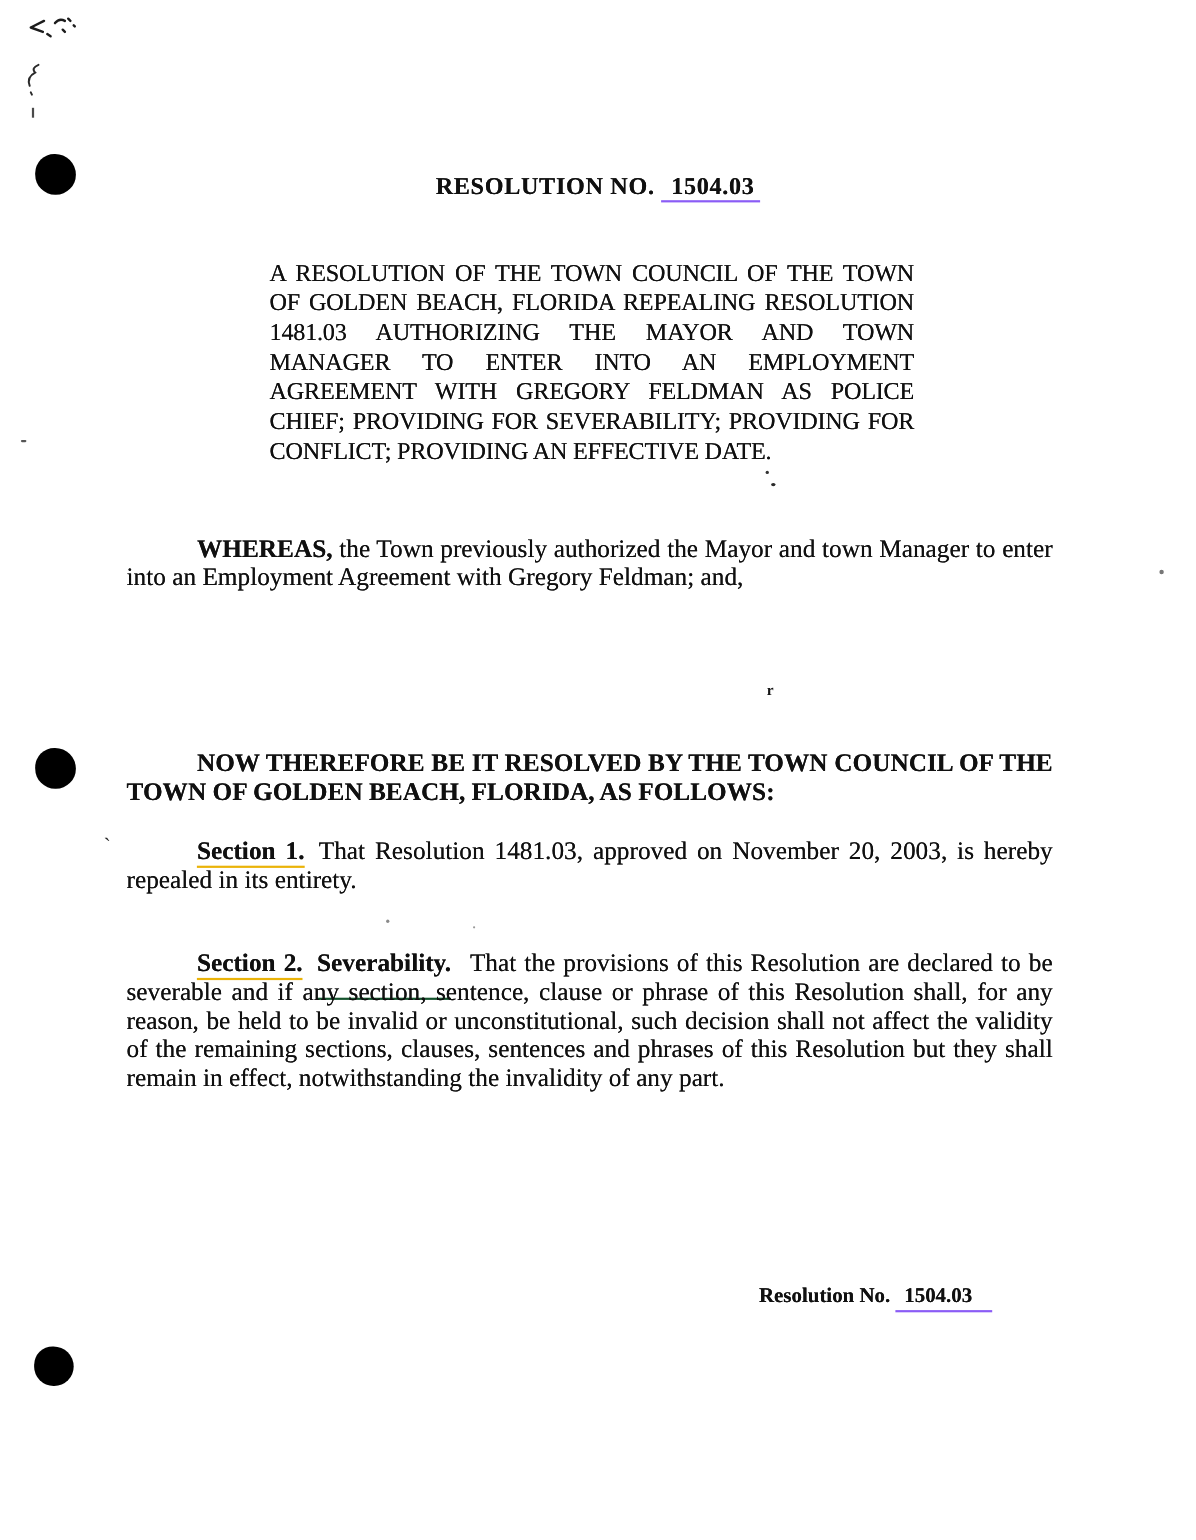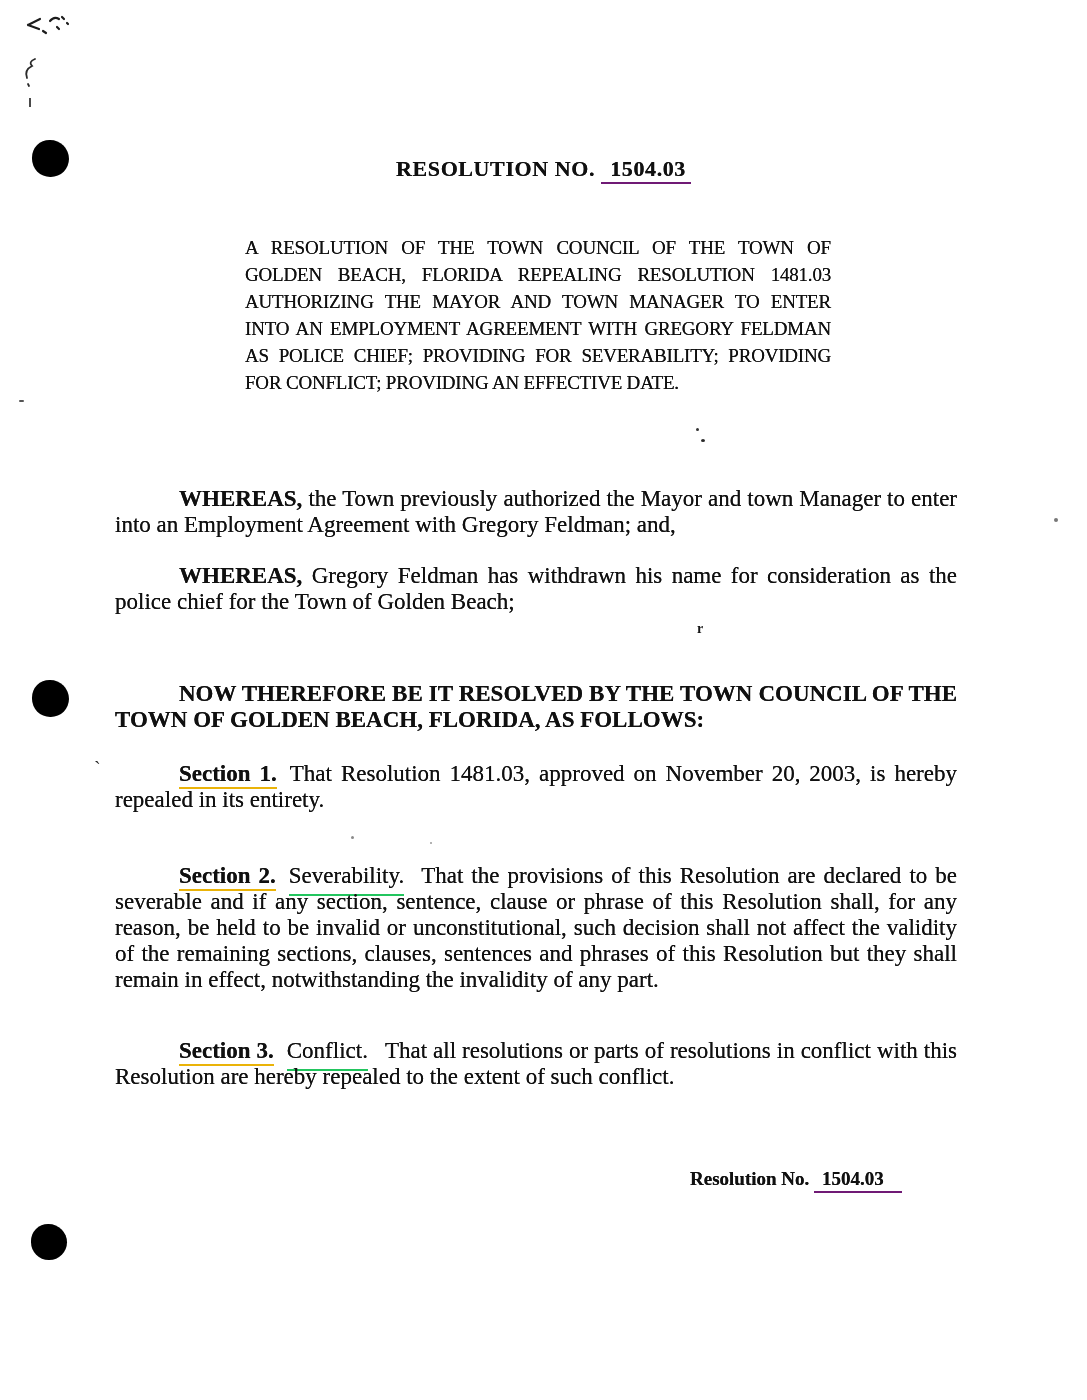--- a/index.html
+++ b/index.html
@@ -12,44 +12,44 @@
     overflow:hidden;
   }
   .txt{ text-shadow:0 0 0.5px rgba(0,0,0,.85); }
 
   .title-line{
     position:absolute;left:0;width:100%;
     text-align:center;font-weight:bold;font-size:22px;
     letter-spacing:.6px;white-space:nowrap;
   }
   .num-underline{
-    border-bottom:2px solid #701a75;
+    border-bottom:2px solid #8b5cf6;
     padding:0 5px 1px 9px;
   }
 
   .summary{
     position:absolute;left:245px;width:586px;
-    font-size:19px;line-height:27px;
+    font-size:22px;line-height:27px;
     text-align:justify;letter-spacing:-0.2px;
   }
 
   .para{
     position:absolute;left:115px;width:842px;
     font-size:23px;line-height:26px;
     text-align:justify;text-indent:64px;
   }
   .bold{font-weight:bold;}
 
   .sec-label{
     font-weight:bold;
     border-bottom:2px solid #eab308;padding-bottom:1px;
     margin-right:13px;
   }
   .sec-heading{
-    border-bottom:2px solid #22c55e;padding-bottom:6px;
+    border-bottom:2px solid #14532d;padding-bottom:19px;font-weight:bold;
   }
   .sec-heading:not(:empty){margin-right:17px;}
 
   .footer-line{
     position:absolute;left:690px;top:1168px;
     font-weight:bold;font-size:19px;white-space:nowrap;
   }
   .footer-line .num-underline{padding:0 18px 2px 8px;}
 
   
@@ -92,37 +92,30 @@
     <span class="num-underline">1504.03</span>
   </div>
 
   <div class="summary txt" style="top:234px;">A RESOLUTION OF THE TOWN COUNCIL OF THE TOWN OF GOLDEN BEACH, FLORIDA REPEALING RESOLUTION 1481.03 AUTHORIZING THE MAYOR AND TOWN MANAGER TO ENTER INTO AN EMPLOYMENT AGREEMENT WITH GREGORY FELDMAN AS POLICE CHIEF; PROVIDING FOR SEVERABILITY; PROVIDING FOR CONFLICT; PROVIDING AN EFFECTIVE DATE.</div>
 
   <div class="para txt" style="top:486px;">
     <span class="bold">WHEREAS,</span>
     <span> the Town previously authorized the Mayor and town Manager to enter into an Employment Agreement with Gregory Feldman; and,</span>
   </div>
 
-  <div class="para txt" style="top:563px;">
-    <span class="bold">WHEREAS,</span>
-    <span> Gregory Feldman has withdrawn his name for consideration as the police chief for the Town of Golden Beach;</span>
-  </div>
 
   <div class="para bold txt" style="top:681px;">NOW THEREFORE BE IT RESOLVED BY THE TOWN COUNCIL OF THE TOWN OF GOLDEN BEACH, FLORIDA, AS FOLLOWS:</div>
 
   <div class="para txt" style="top:761px;">
     <span class="sec-label">Section 1.</span><span class="sec-heading"></span><span>That Resolution 1481.03, approved on November 20, 2003, is hereby repealed in its entirety.</span>
   </div>
 
   <div class="para txt" style="top:863px;">
     <span class="sec-label">Section 2.</span><span class="sec-heading">Severability.</span><span>That the provisions of this Resolution are declared to be severable and if any section, sentence, clause or phrase of this Resolution shall, for any reason, be held to be invalid or unconstitutional, such decision shall not affect the validity of the remaining sections, clauses, sentences and phrases of this Resolution but they shall remain in effect, notwithstanding the invalidity of any part.</span>
   </div>
 
-  <div class="para txt" style="top:1038px;">
-    <span class="sec-label">Section 3.</span><span class="sec-heading">Conflict.</span><span>That all resolutions or parts of resolutions in conflict with this Resolution are hereby repealed to the extent of such conflict.</span>
-  </div>
 
   <div class="footer-line txt">
     <span>Resolution No.</span>
     <span class="num-underline">1504.03</span>
   </div>
 
 </div>
 
 </body></html>

